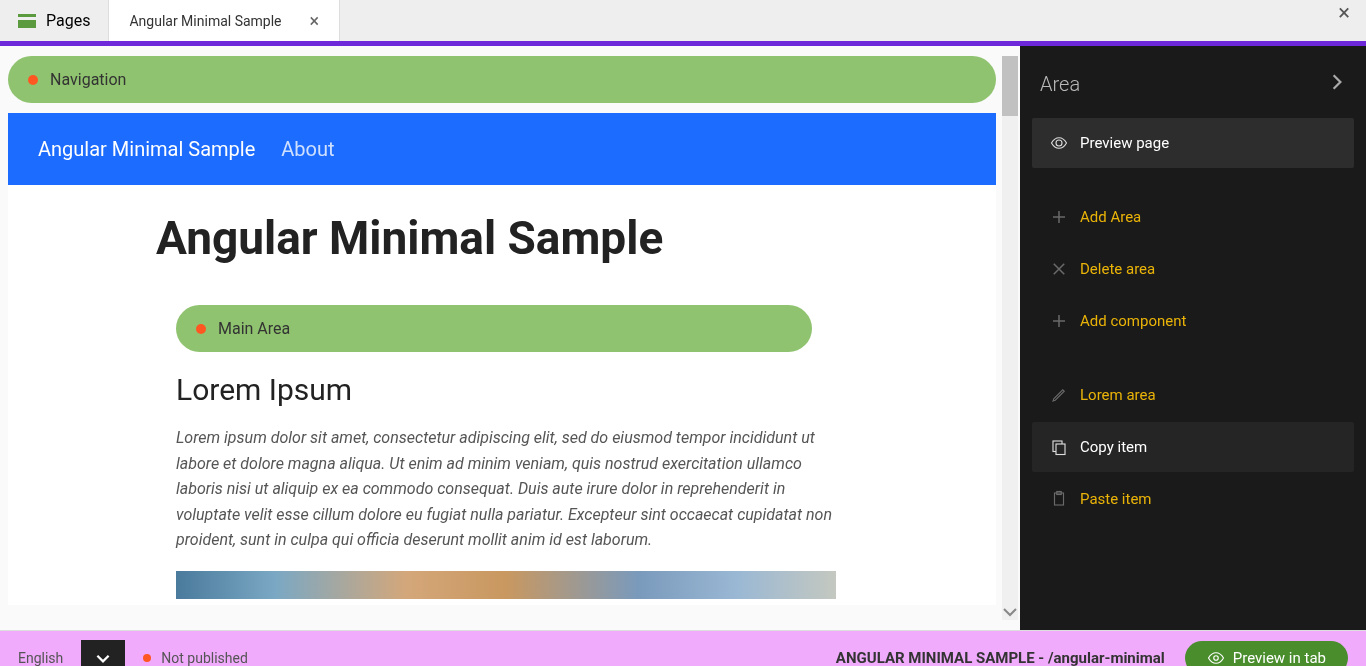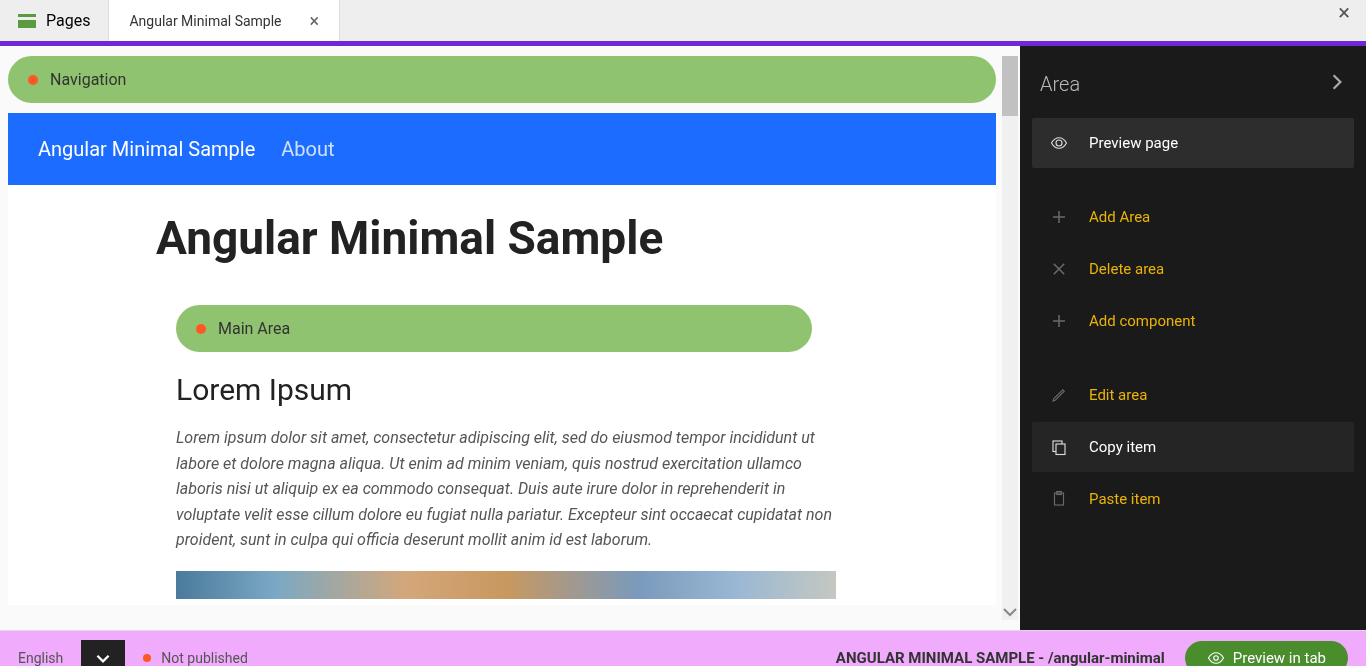--- a/index.html
+++ b/index.html
@@ -40,21 +40,21 @@
     .mainarea-wrap { padding: 16px 20px 20px; }
     .content h2 { font-size: 30px; font-weight: 400; color: #222; margin: 20px 0 18px; }
     .content p { font-size: 16px; font-style: italic; color: #555; line-height: 1.6; margin-bottom: 18px; }
     .img-placeholder { height: 28px; background: linear-gradient(90deg, #4a7a9c 0%, #7aa8c4 15%, #d4a77a 35%, #c99860 50%, #7a9abc 70%, #9ab8d4 85%, #c4c8c0 100%); margin-top: 10px; }
     
     
     .sidebar { width: 346px; background: #1a1a1a; color: #ccc; padding: 16px 0; display: flex; flex-direction: column; }
     .sidebar-header { display: flex; align-items: center; justify-content: space-between; padding: 10px 20px 22px; font-size: 20px; color: #b8b8b8; font-weight: 300; }
     .sidebar-header .chevron { color: #888; }
     .side-group { padding: 0 12px; }
-    .side-item { display: flex; align-items: center; gap: 21px; padding: 16px 18px; border-radius: 2px; margin-bottom: 2px; cursor: pointer; font-size: 15px; }
+    .side-item { display: flex; align-items: center; gap: 12px; padding: 16px 18px; border-radius: 2px; margin-bottom: 2px; cursor: pointer; font-size: 15px; }
     .side-item.active { background: #2d2d2d; color: #fff; }
     .side-item.hover { background: #252525; color: #fff; }
     .side-item.disabled { color: #eab308; }
     .side-icon { width: 18px; height: 18px; display: flex; align-items: center; justify-content: center; flex-shrink: 0; }
     .side-spacer { height: 22px; }
     
     
     .bottombar { height: 54px; display: flex; align-items: center; background: #f0abfc; border-top: 1px solid #ddd; font-size: 14px; color: #555; }
     .lang { padding: 0 18px; }
     .lang-drop { width: 44px; height: 36px; background: #222; color: #fff; display: flex; align-items: center; justify-content: center; cursor: pointer; }
@@ -173,21 +173,21 @@
 
     <div class="side-spacer"></div>
 
     <div class="side-group">
       <div class="side-item disabled">
         <span class="side-icon">
           <svg viewBox="0 0 24 24">
               <path d="M4 20 l3-1 L19 7 l-2-2 L5 17 Z" fill="none" stroke="#6a6a6a" stroke-width="1.5"></path>
             </svg>
         </span>
-        <span>Edit area</span>
+        <span>Lorem area</span>
       </div>
       <div class="side-item hover">
         <span class="side-icon">
           <svg viewBox="0 0 24 24">
               <rect x="4" y="4" width="12" height="14" fill="none" stroke="#ddd" stroke-width="1.5"></rect>
               <rect x="8" y="8" width="12" height="14" fill="#252525" stroke="#ddd" stroke-width="1.5"></rect>
             </svg>
         </span>
         <span>Copy item</span>
       </div>

